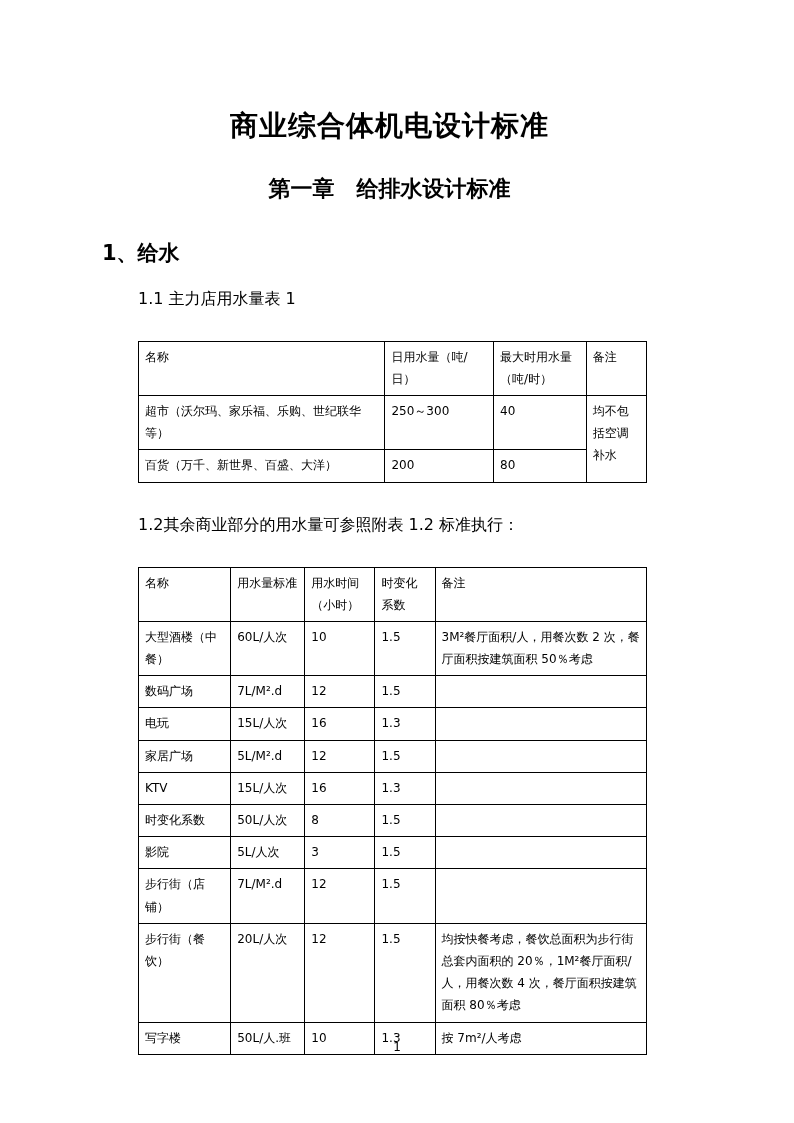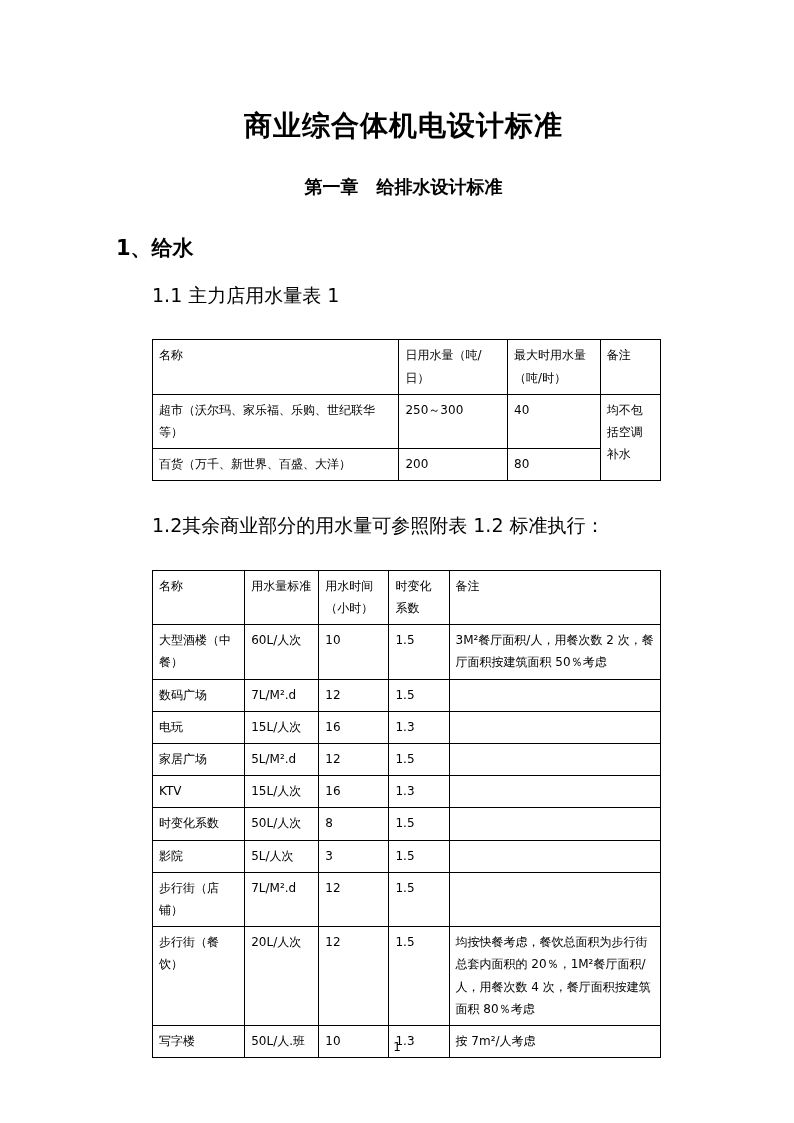--- a/index.html
+++ b/index.html
@@ -14,53 +14,53 @@
   .page {
     position: relative;
     width: 794px;
     height: 1123px;
     background: #ffffff;
     box-sizing: border-box;
     overflow: hidden;
   }
   .content {
     position: absolute;
-    left: 116px;
+    left: 102px;
     top: 0;
     width: 575px;
   }
 
   .doc-title {
     text-align: center;
     font-size: 28px;
     font-weight: bold;
     letter-spacing: 1px;
     margin: 0;
     padding-top: 108px;
     line-height: 1.3;
     font-family: "DejaVu Sans", "Liberation Sans", sans-serif;
   }
   .chapter-title {
     text-align: center;
-    font-size: 18px;
+    font-size: 22px;
     font-weight: bold;
     margin: 0;
     padding-top: 30px;
     line-height: 1.4;
   }
   .section-heading {
     font-size: 21px;
     font-weight: bold;
     margin: 0;
     padding-top: 34px;
     padding-left: 0px;
     line-height: 1.4;
   }
   .sub-line {
-    font-size: 19px;
+    font-size: 16px;
     margin: 0;
     padding-top: 18px;
     padding-left: 36px;
     line-height: 1.5;
   }
 
   table.doc-table {
     border-collapse: collapse;
     table-layout: fixed;
     font-size: 12px;

